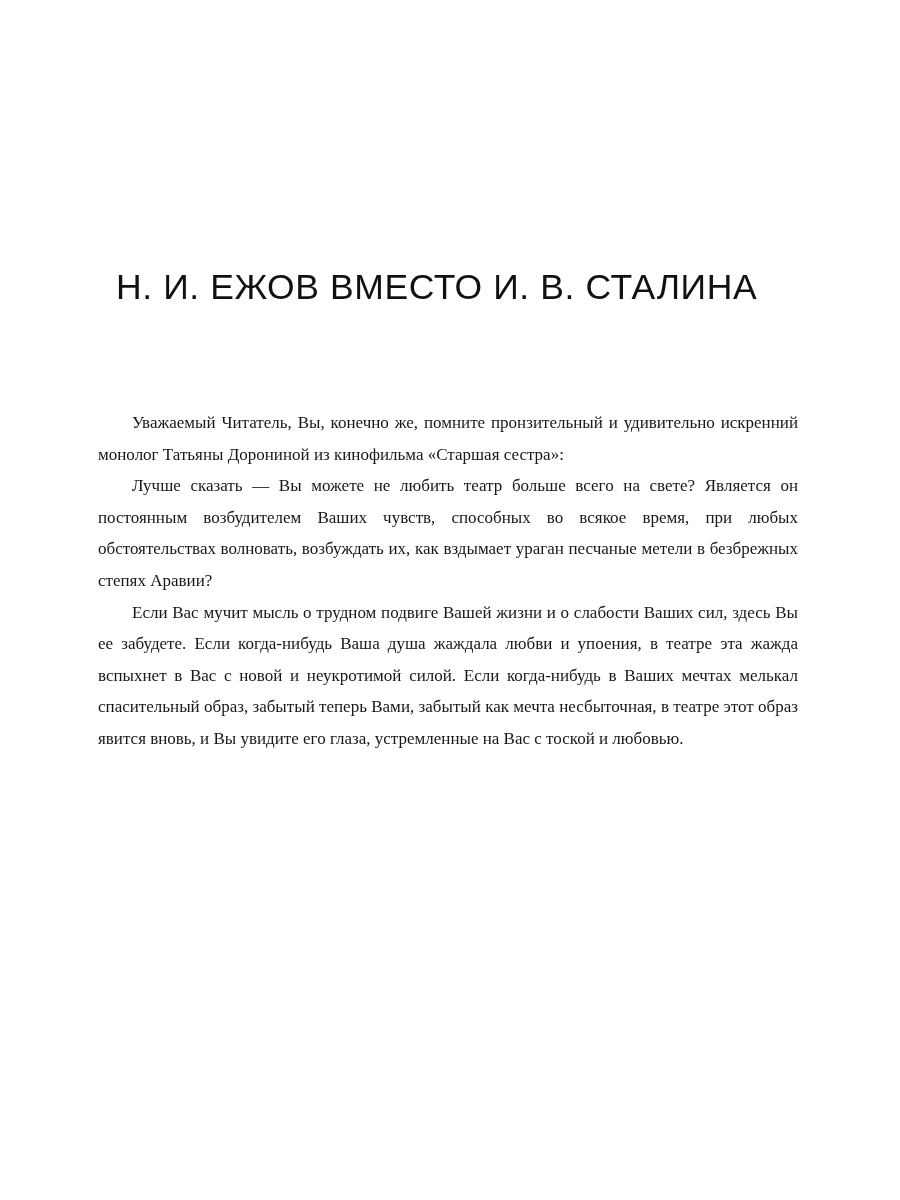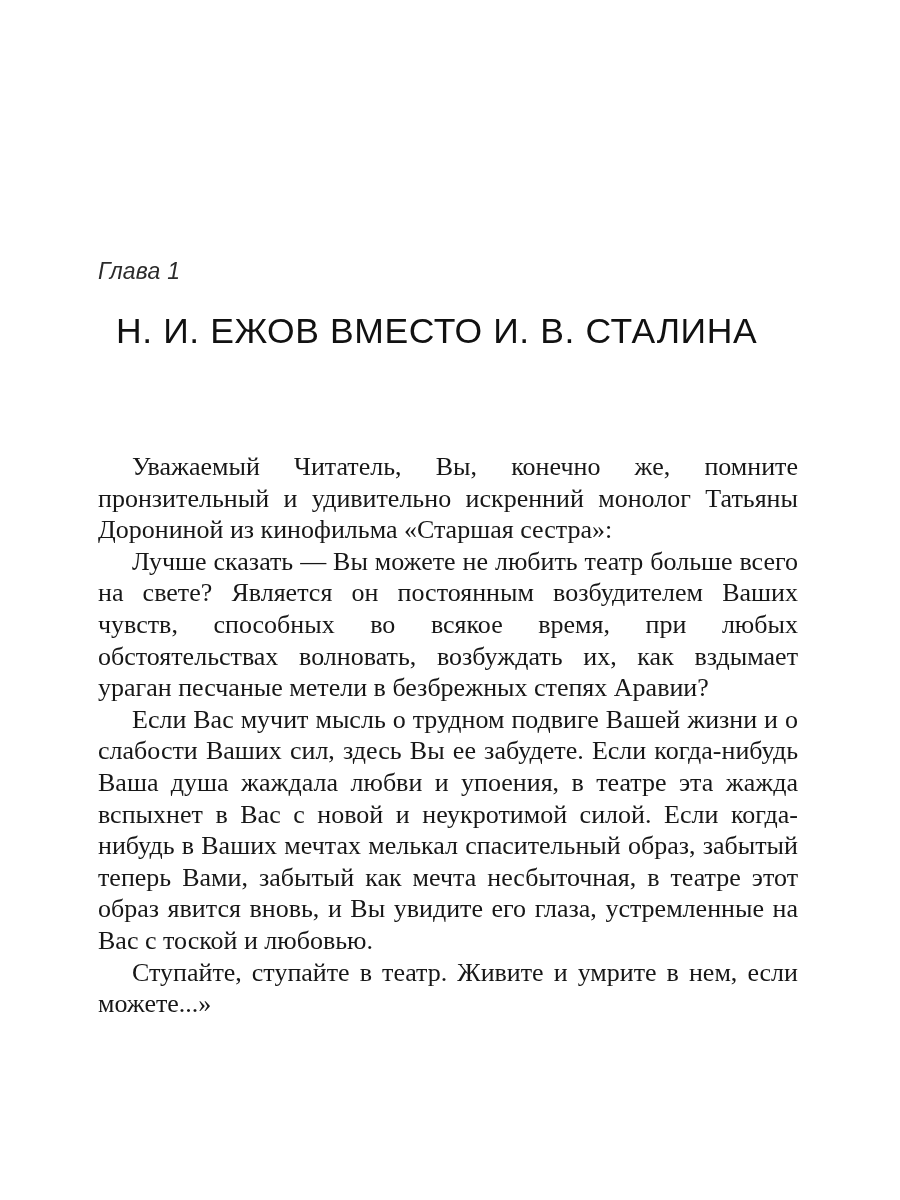--- a/index.html
+++ b/index.html
@@ -41,42 +41,40 @@
     font-size: 35.5px;
     font-weight: 400;
     letter-spacing: 0.6px;
     color: #111111;
     margin: 9px;
     padding-left: 9px;
     white-space: nowrap;
   }
   .body-text {
     margin-top: 99px;
-    font-size: 26px;
+    font-size: 17px;
     line-height: 31.6px;
     text-align: justify;
     color: #171717;
     -webkit-hyphens: manual;
     hyphens: manual;
   }
   .body-text p {
     margin: 0;
     text-indent: 34px;
   }
   .body-text p.last {
     text-indent: 34px;
   }
 </style>
 </head>
 <body>
 
 <div class="page">
   <div class="content">
-    <div class="chapter-label">Глава 1</div>
     <h1 class="chapter-title">Н. И. ЕЖОВ ВМЕСТО И. В. СТАЛИНА</h1>
     <div class="body-text">
       <p>Уважаемый Читатель, Вы, конечно же, помните пронзительный и удивительно искренний монолог Татьяны Дорониной из кинофильма «Старшая сестра»:</p>
       <p>Лучше сказать — Вы можете не любить театр больше всего на свете? Является он постоянным возбудителем Ваших чувств, способных во всякое время, при любых обстоятельствах волновать, возбуждать их, как вздымает ураган песчаные метели в безбрежных степях Аравии?</p>
       <p>Если Вас мучит мысль о трудном подвиге Вашей жизни и о слабости Ваших сил, здесь Вы ее забудете. Если когда-нибудь Ваша душа жаждала любви и упоения, в театре эта жажда вспыхнет в Вас с новой и неукротимой силой. Если когда-нибудь в Ваших мечтах мелькал спасительный образ, забытый теперь Вами, забытый как мечта несбыточная, в театре этот образ явится вновь, и Вы увидите его глаза, устремленные на Вас с тоской и любовью.</p>
-      <p class="last">Ступайте, ступайте в театр. Живите и умрите в нем, если можете...»</p>
     </div>
   </div>
 </div>
 
 </body></html>

